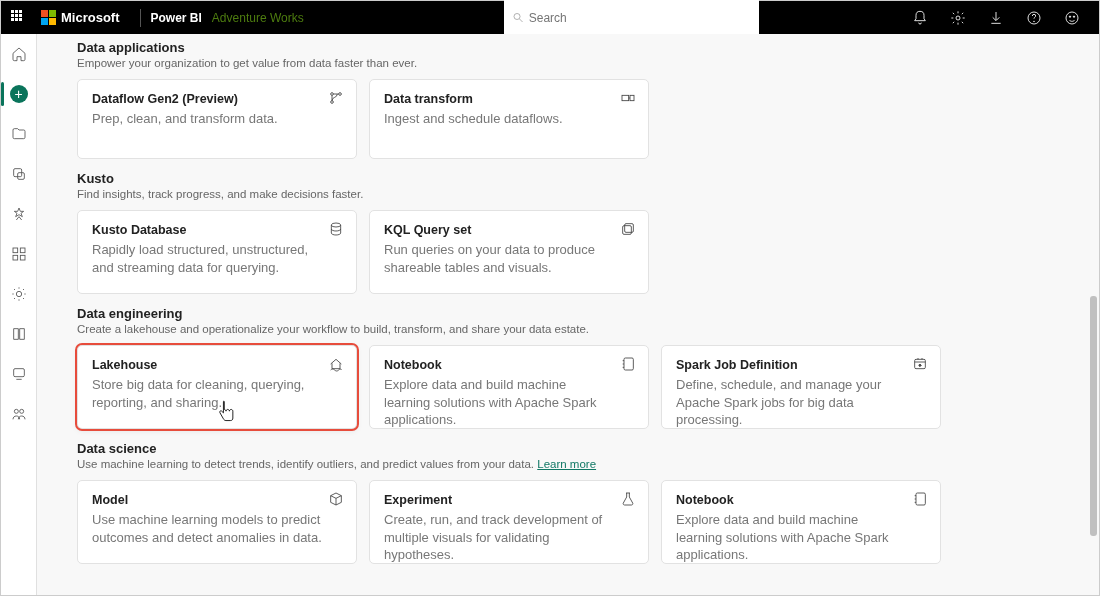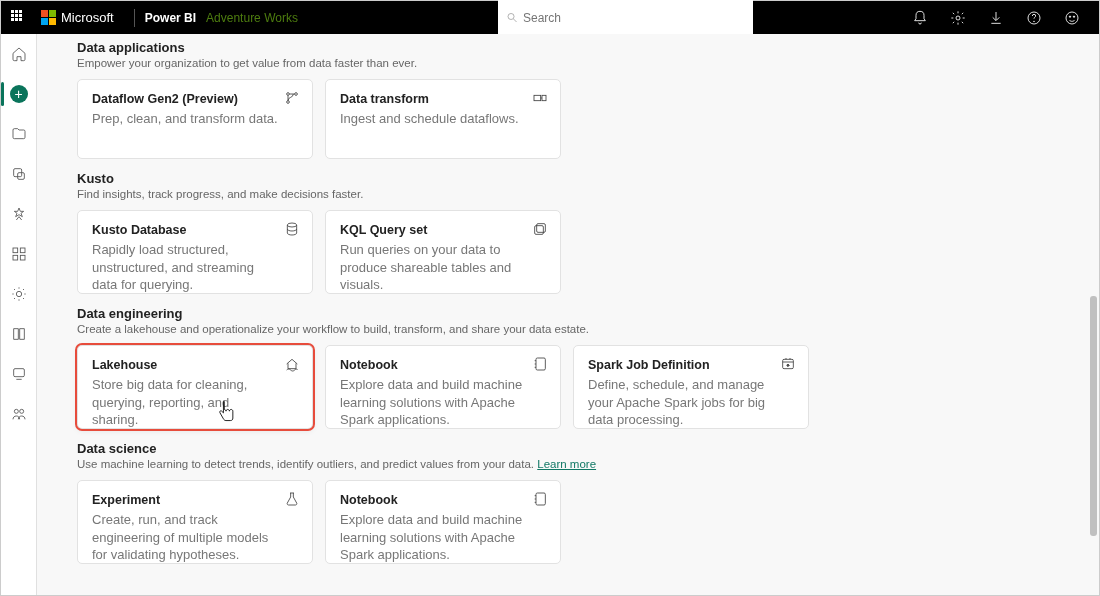--- a/index.html
+++ b/index.html
@@ -7,21 +7,21 @@
   .app { width: 1100px; height: 596px; display: flex; flex-direction: column; border: 1px solid #ccc; position: relative; }
   .topbar { height: 33px; background: #000; display: flex; align-items: center; color: #fff; padding: 0 10px; }
   .waffle { width: 16px; height: 16px; display: grid; grid-template-columns: repeat(3,3px); grid-template-rows: repeat(3,3px); gap: 1px; margin-right: 14px; cursor: pointer;}
   .waffle span { background: #fff; width:3px; height:3px; }
   .ms-logo { display: grid; grid-template-columns: 7px 7px; grid-template-rows: 7px 7px; gap:1px; margin-right:5px; }
   .ms-logo span:nth-child(1){background:#f25022;}
   .ms-logo span:nth-child(2){background:#7fba00;}
   .ms-logo span:nth-child(3){background:#00a4ef;}
   .ms-logo span:nth-child(4){background:#ffb900;}
   .brand { font-size: 13px; display:flex; align-items:center; }
-  .brand-ms { font-weight: 400; margin-right: 10px;}
+  .brand-ms { font-weight: 700; margin-right: 10px;}
   .divider { width:1px; height:18px; background:#555; margin: 0 10px; }
   .brand-pbi { font-weight:600; margin-right: 10px; font-size:12px;text-align:center;}
   .brand-workspace { font-size: 12px; color: #4d7c0f; font-weight:400;}
   .searchbar { width: 255px; height: 40px; background: #fff; border-radius: 3px; margin-left: 200px; display:flex; align-items:center; padding:0 8px;}
   .searchbar svg { width:13px; height:13px; stroke:#666; fill:none; margin-right:5px;}
   .searchbar input { border:none; outline:none; font-size:12px; width:100%; color:#333;}
   .topbar-right { margin-left:auto; display:flex; gap:20px; padding-right:8px; }
   .topbar-right .ticon { width:18px; height:18px; display:flex; align-items:center; justify-content:center; cursor:pointer; }
   .topbar-right svg { stroke:#fff; fill:none; stroke-width:1.3; width:16px; height:16px; }
   .body-area { flex:1; display:flex; overflow:hidden; }
@@ -31,21 +31,21 @@
   .sidebar .sicon.active-create { }
   .sidebar .sicon.active-create::before { content:''; position:absolute; left:-4px; top:2px; bottom:2px; width:3px; background:#0a745b; border-radius:2px;}
   .sidebar .create-circle { width:18px; height:18px; border-radius:50%; background:#0a745b; display:flex; align-items:center; justify-content:center; color:#fff; font-size:14px; line-height:1;}
   .content { flex:1; overflow-y:auto; background:#f8f8f8; padding: 0 0 20px 40px; }
   .content-inner { width: 1010px; }
   .section { margin-top: 6px; margin-bottom: 4px;}
   .section h2 { font-size: 13px; font-weight:600; color:#222; margin-bottom:2px; }
   .section p.sub { font-size: 11.5px; color:#666; margin-bottom:10px; }
   .section p.sub a { color:#117865; text-decoration:underline; cursor:pointer;}
   .card-row { display:flex; gap:12px; margin-bottom: 12px;}
-  .card { width: 236px; height: 80px; background:#fff; border:1px solid #e2e2e2; border-radius:5px; padding:12px 14px; position:relative; cursor:pointer;}
+  .card { width: 280px; height: 80px; background:#fff; border:1px solid #e2e2e2; border-radius:5px; padding:12px 14px; position:relative; cursor:pointer;}
   .card.tall { height: 84px; }
   .card.highlight { outline: 2.5px solid #e74c3c; outline-offset: 0px; box-shadow: 0 2px 6px rgba(0,0,0,0.08);}
   .card-title { font-size: 12.5px; font-weight:600; color:#222; margin-bottom:4px;}
   .card-desc { font-size: 13px; color:#777; line-height:1.35; padding-right: 20px;}
   .card-icon { position:absolute; top:10px; right:12px; width:16px; height:16px; }
   .card-icon svg { width:16px; height:16px; stroke:#444; fill:none; stroke-width:1.3;}
   .cursor-hand { position:absolute; left:214px; top:399px; z-index:50; pointer-events:none;}
   .cursor-hand svg { width:22px; height:24px; }
   .scrollbar-track { position:absolute; right:2px; top:35px; bottom:2px; width:10px; }
   .scrollbar-thumb { position:absolute; right:0; width:7px; background:#c0c0c0; border-radius:3px; top:260px; height:240px; }
@@ -270,22 +270,30 @@
                   </svg></div>
           </div>
         </div>
       </div>
 
       <div class="section">
         <h2>Data science</h2>
         <p class="sub"><span>Use machine learning to detect trends, identify outliers, and predict values from your data. </span><a>Learn more</a></p>
         <div class="card-row">
           <div class="card tall">
+            <div class="card-title">Model</div>
+            <div class="card-desc">Use machine learning models to predict outcomes and detect anomalies in data.</div>
+            <div class="card-icon"><svg viewBox="0 0 24 24">
+                    <path d="M12 3l8 4v10l-8 4-8-4V7l8-4z"></path>
+                    <path d="M4 7l8 4 8-4M12 11v10"></path>
+                  </svg></div>
+          </div>
+          <div class="card tall">
             <div class="card-title">Experiment</div>
-            <div class="card-desc">Create, run, and track engineering of multiple models for validating hypotheses.</div>
+            <div class="card-desc">Create, run, and track development of multiple visuals for validating hypotheses.</div>
             <div class="card-icon"><svg viewBox="0 0 24 24">
                     <path d="M9 3h6M10 3v6l-5 9a2 2 0 001.8 3h10.4a2 2 0 001.8-3l-5-9V3"></path>
                   </svg></div>
           </div>
           <div class="card tall">
             <div class="card-title">Notebook</div>
             <div class="card-desc">Explore data and build machine learning solutions with Apache Spark applications.</div>
             <div class="card-icon"><svg viewBox="0 0 24 24">
                     <rect x="6" y="3" width="14" height="18" rx="2"></rect>
                     <path d="M4 7h2M4 12h2M4 17h2"></path>

